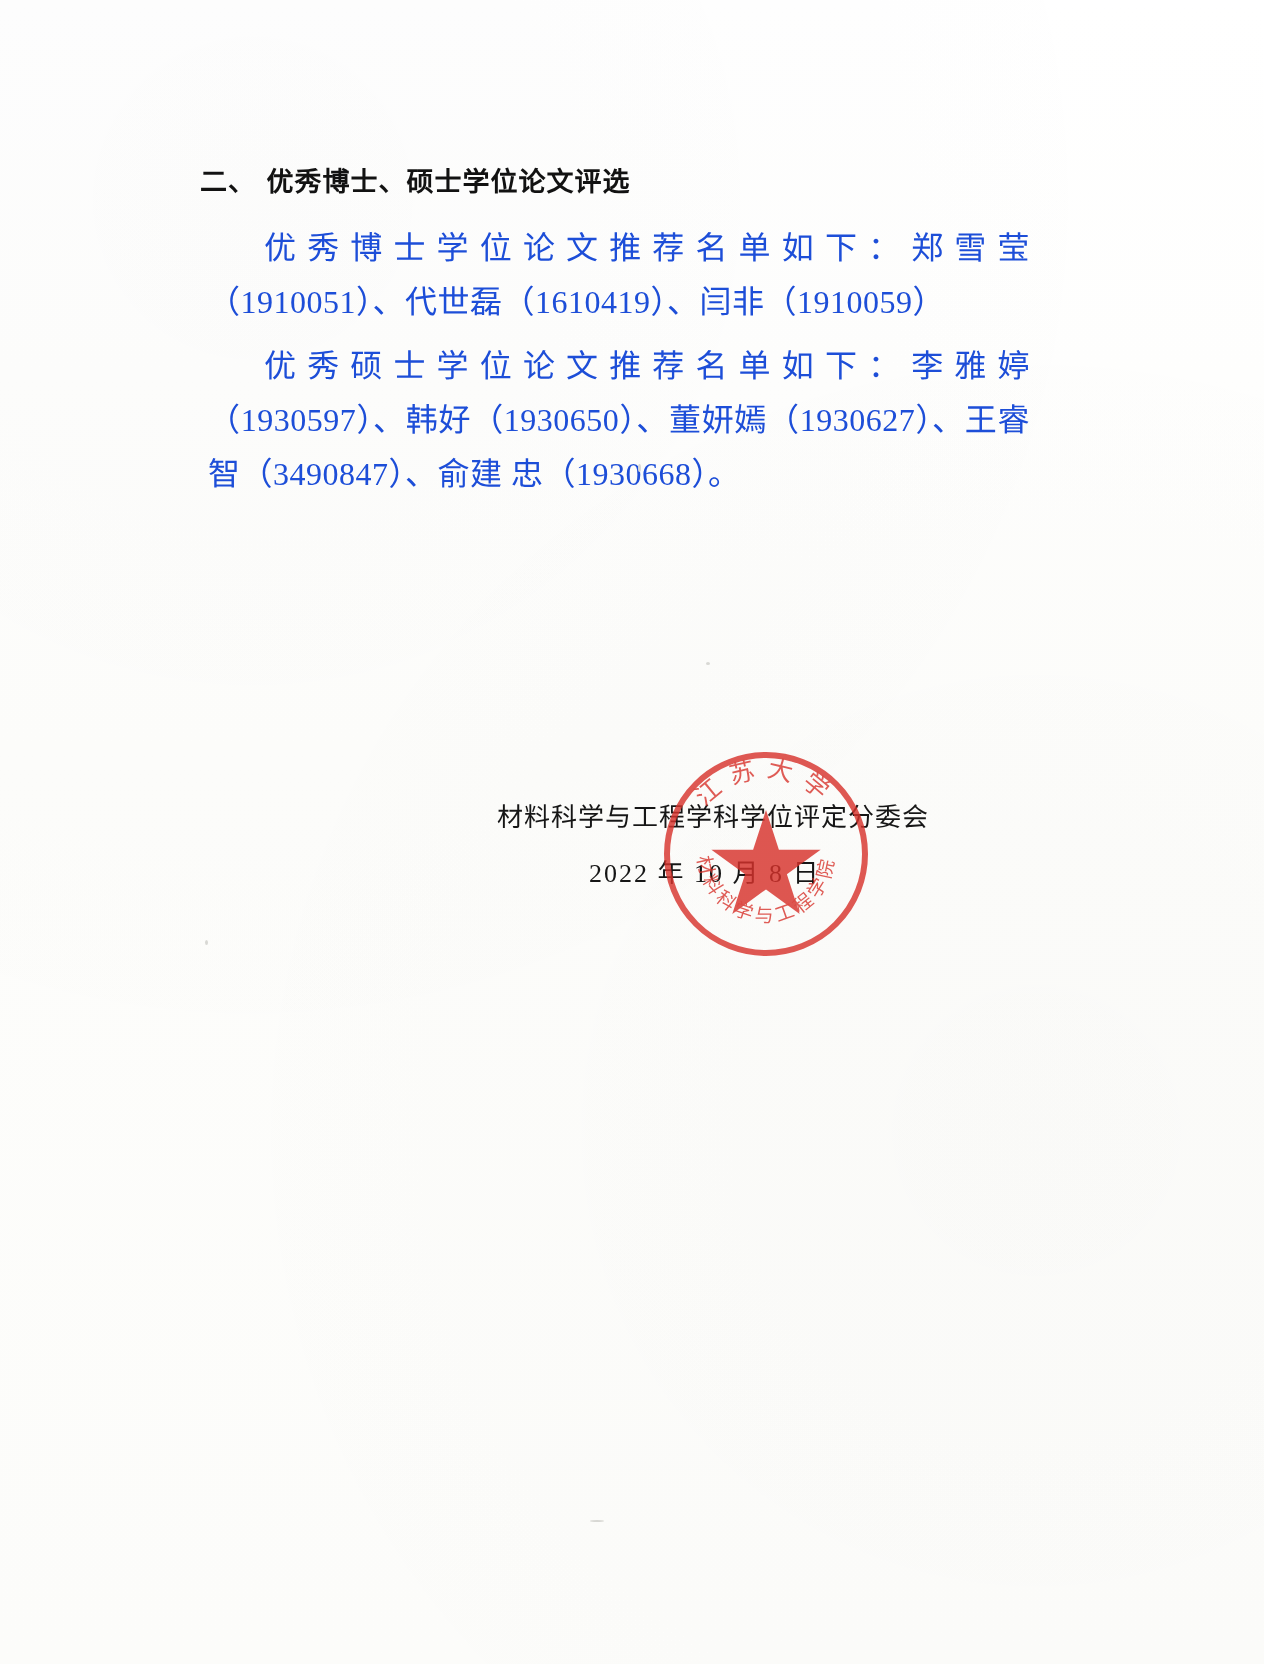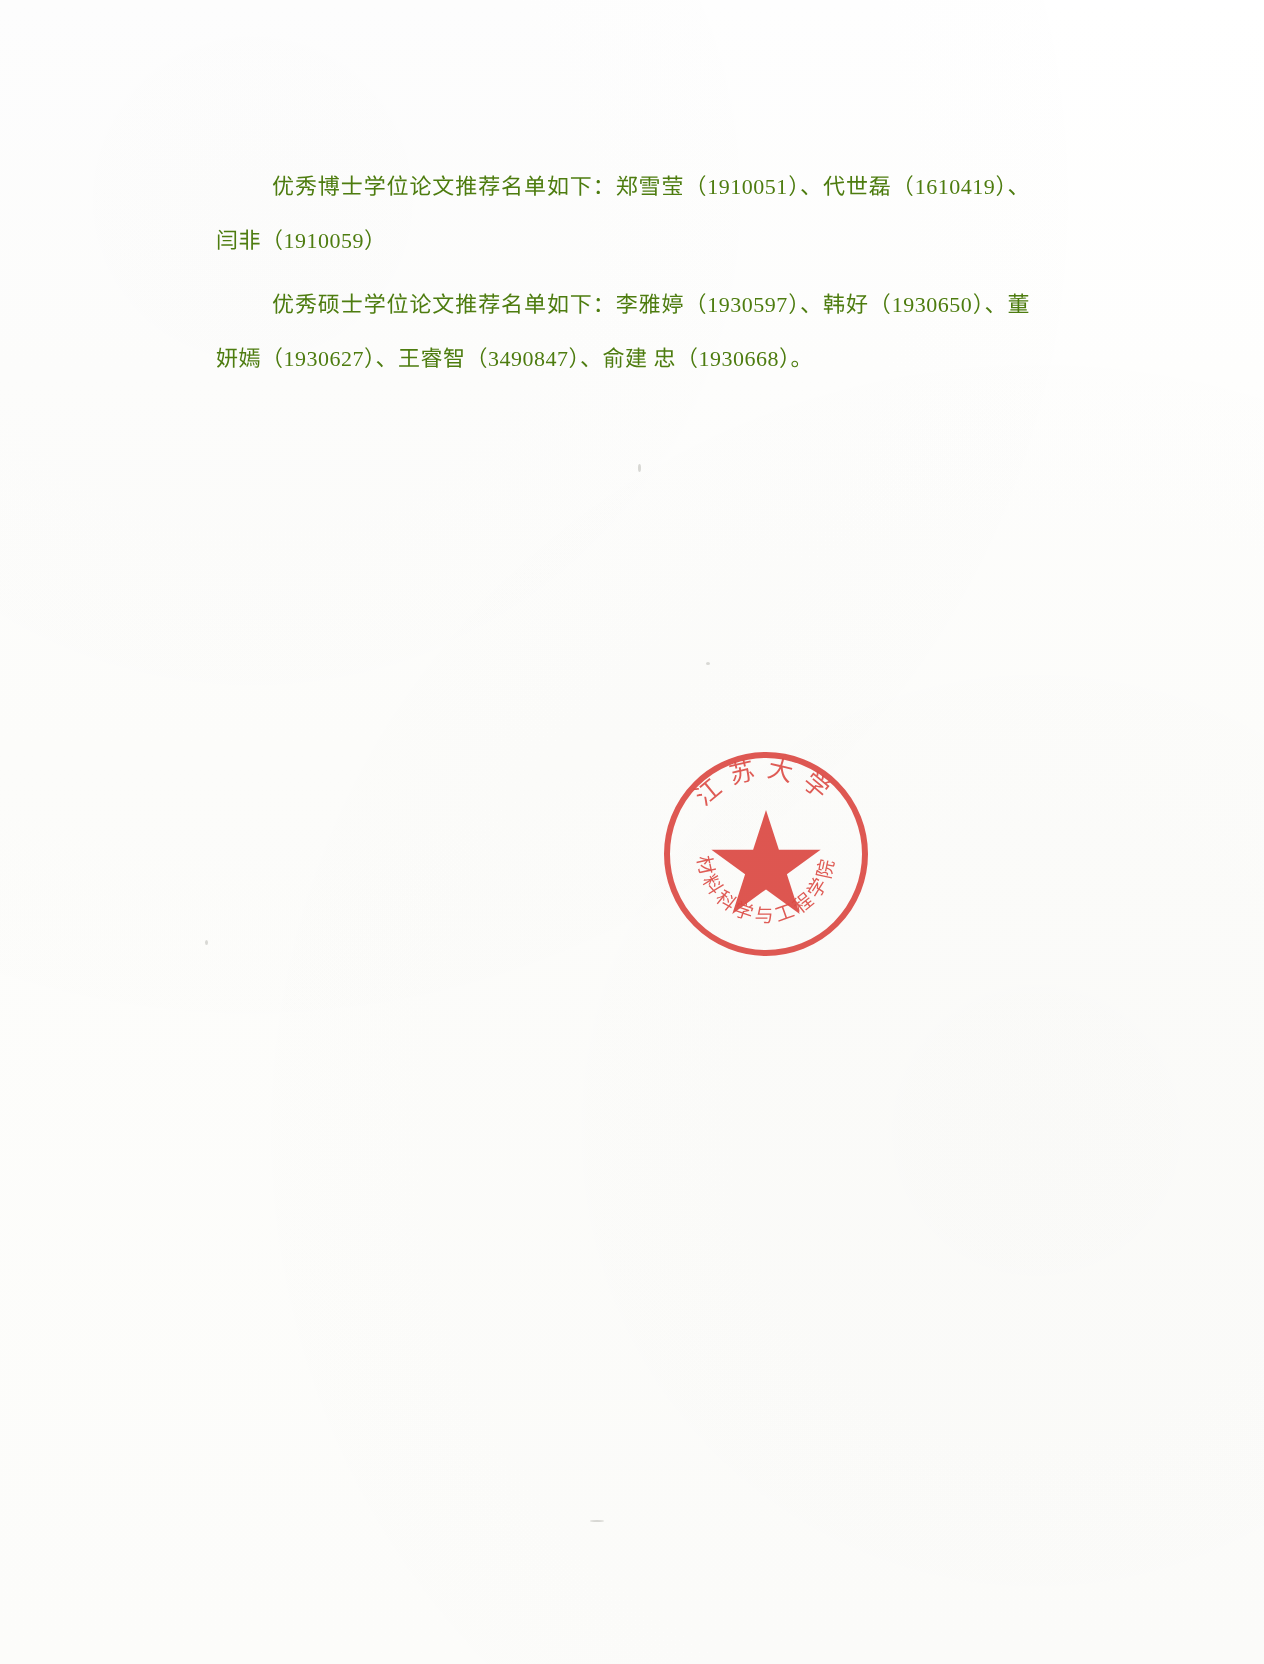--- a/index.html
+++ b/index.html
@@ -44,26 +44,26 @@
     font-family: "DejaVu Sans", "Liberation Sans", sans-serif;
     font-weight: bold;
     font-size: 27px;
     letter-spacing: 1px;
     color: #121212;
     margin: 0 0 22px 0;
     white-space: pre;
   }
 
   .para {
-    font-size: 22px;
+    font-size: 32px;
     line-height: 54px;
     letter-spacing: 0.5px;
-    margin: 0 0 4px 16px;
+    margin: 0 0 4px 8px;
     text-indent: 56px;
-    color: #4d7c0f;
+    color: #1d4ed8;
     text-align: justify;
   }
   .para.second {
     margin-top: 10px;
   }
 
   .signature-block {
     position: absolute;
     left: 497px;
     top: 790px;
@@ -100,26 +100,31 @@
     pointer-events: none;
   }
 </style>
 </head>
 <body>
 
 <div class="page">
   <div class="paper-grain"></div>
 
   <div class="content">
+    <h2 class="section-heading">二、 优秀博士、硕士学位论文评选</h2>
 
     <p class="para">优秀博士学位论文推荐名单如下：郑雪莹（1910051）、代世磊（1610419）、闫非（1910059）</p>
 
     <p class="para second">优秀硕士学位论文推荐名单如下：李雅婷（1930597）、韩好（1930650）、董妍嫣（1930627）、王睿智（3490847）、俞建 忠（1930668）。</p>
   </div>
 
+  <div class="signature-block">
+    <div class="sig-org">材料科学与工程学科学位评定分委会</div>
+    <div class="sig-date">2022 年 10 月 8 日</div>
+  </div>
 
   <div class="seal">
     <svg viewBox="0 0 212 212" xmlns="http://www.w3.org/2000/svg">
       <defs>
         <path id="topArc" d="M 30 106 A 76 76 0 0 1 182 106" fill="none"></path>
         <path id="bottomArc" d="M 38 106 A 68 68 0 0 0 174 106" fill="none"></path>
       </defs>
       <circle cx="106" cy="106" r="99" fill="none" stroke="#d7322b" stroke-width="6" opacity="0.92"></circle>
 
       <polygon points="106,62 118.9,101.7 160.6,101.7 126.9,126.3 139.7,166 106,141.4 72.3,166 85.1,126.3 51.4,101.7 93.1,101.7" fill="#d7322b" opacity="0.93"></polygon>

